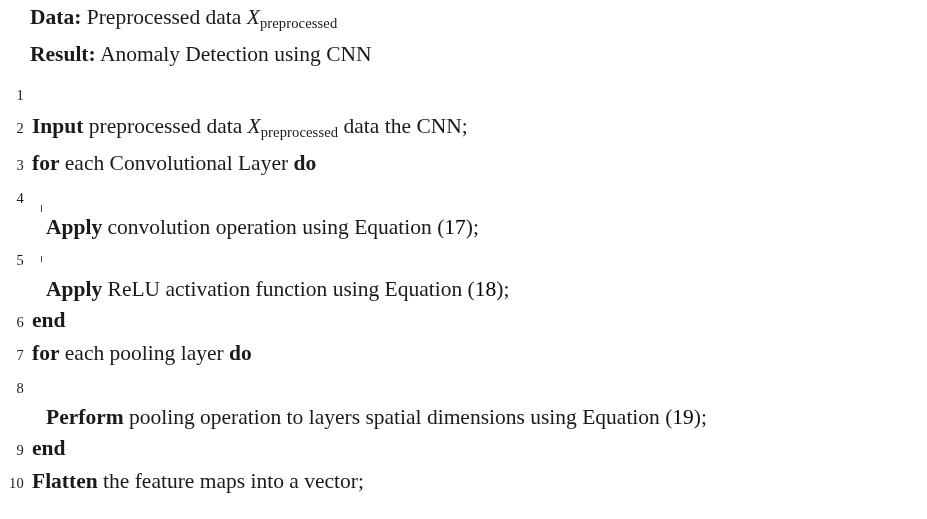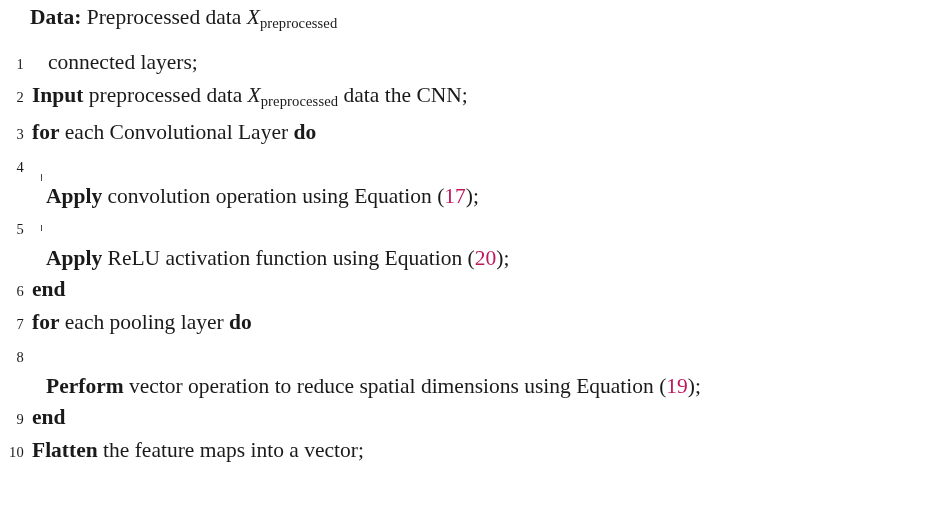--- a/index.html
+++ b/index.html
@@ -101,21 +101,21 @@
   .blk-first .guide::before { top: 2px; bottom: -9px; }
   .blk-last  .guide::before { top: -9px; bottom: 3px; }
   .blk-only  .guide::before { top: 2px; bottom: 3px; }
 
   .kw {
     font-weight: bold;
   }
   .it {
   }
   .eqnum {
-    color: #be185d;
+    color: #000000;
   }
   .mathvar {
     font-style: italic;
     font-family: "Liberation Serif", "DejaVu Serif", serif;
   }
   .sub {
     font-size: 0.68em;
     vertical-align: -0.28em;
     font-style: normal;
     letter-spacing: 0.1px;
@@ -126,28 +126,31 @@
 
 <div class="algorithm">
 
   <div class="alg-header">
     <div class="hdr-line">
       <span class="hdr-key">Data:</span>
       <span class="hdr-text">
         <span>Preprocessed data </span><span class="mathvar">X</span><span class="sub">preprocessed</span>
       </span>
     </div>
+    <div class="hdr-line">
+      <span class="hdr-key">Result:</span>
+      <span class="hdr-text">Anomaly Detection using CNN</span>
+    </div>
   </div>
 
   <div class="alg-body">
 
     <div class="alg-row">
       <div class="row-num">1</div>
       <div class="row-body">
-        <span class="row-cont">connected layers;</span>
       </div>
     </div>
 
     <div class="alg-row">
       <div class="row-num">2</div>
       <div class="row-body">
         <span class="row-content"><span class="kw">Input</span><span> preprocessed data </span><span class="mathvar">X</span><span class="sub">preprocessed</span><span> data the CNN;</span></span>
       </div>
     </div>
 
@@ -158,40 +161,40 @@
       </div>
     </div>
 
     <div class="alg-row">
       <div class="row-num">4</div>
       <div class="row-body indent-1 blk-first"><span class="guide"></span><span class="stmt row-content"><span class="kw">Apply</span><span> convolution operation using Equation (</span><span class="eqnum">17</span><span>);</span></span></div>
     </div>
 
     <div class="alg-row">
       <div class="row-num">5</div>
-      <div class="row-body indent-1 blk-last"><span class="guide"></span><span class="stmt row-content"><span class="kw">Apply</span><span> ReLU activation function using Equation (</span><span class="eqnum">20</span><span>);</span></span></div>
+      <div class="row-body indent-1 blk-last"><span class="guide"></span><span class="stmt row-content"><span class="kw">Apply</span><span> ReLU activation function using Equation (</span><span class="eqnum">18</span><span>);</span></span></div>
     </div>
 
     <div class="alg-row">
       <div class="row-num">6</div>
       <div class="row-body">
         <span class="row-content"><span class="kw">end</span></span>
       </div>
     </div>
 
     <div class="alg-row">
       <div class="row-num">7</div>
       <div class="row-body">
         <span class="row-content"><span class="kw">for</span><span class="it"> each pooling layer </span><span class="kw">do</span></span>
       </div>
     </div>
 
     <div class="alg-row">
       <div class="row-num">8</div>
-      <div class="row-body indent-1 blk-only"><span class="guide"></span><span class="stmt row-content"><span class="kw">Perform</span><span> vector operation to reduce spatial dimensions using Equation (</span><span class="eqnum">19</span><span>);</span></span></div>
+      <div class="row-body indent-1 blk-only"><span class="guide"></span><span class="stmt row-content"><span class="kw">Perform</span><span> pooling operation to layers spatial dimensions using Equation (</span><span class="eqnum">19</span><span>);</span></span></div>
     </div>
 
     <div class="alg-row">
       <div class="row-num">9</div>
       <div class="row-body">
         <span class="row-content"><span class="kw">end</span></span>
       </div>
     </div>
 
     <div class="alg-row">

